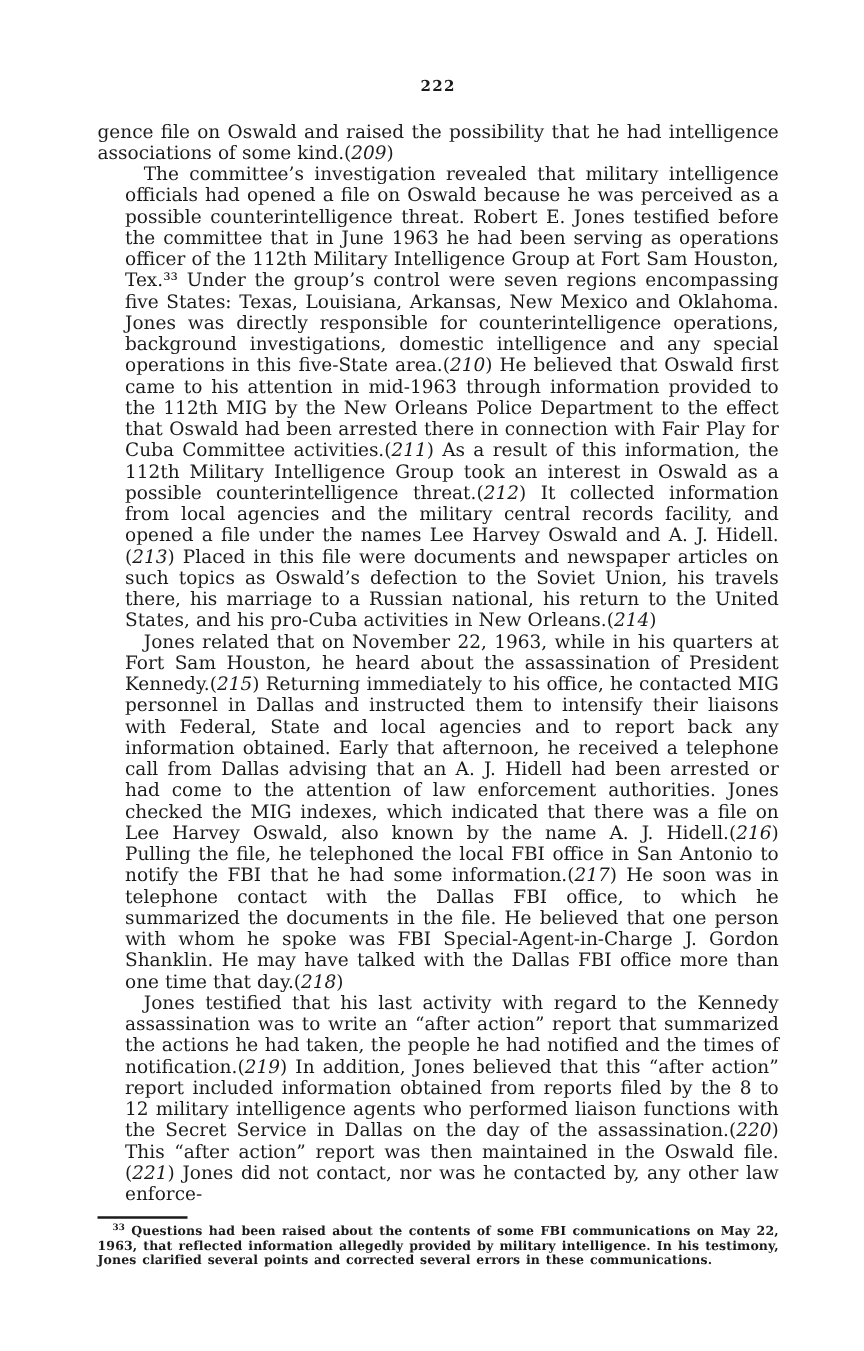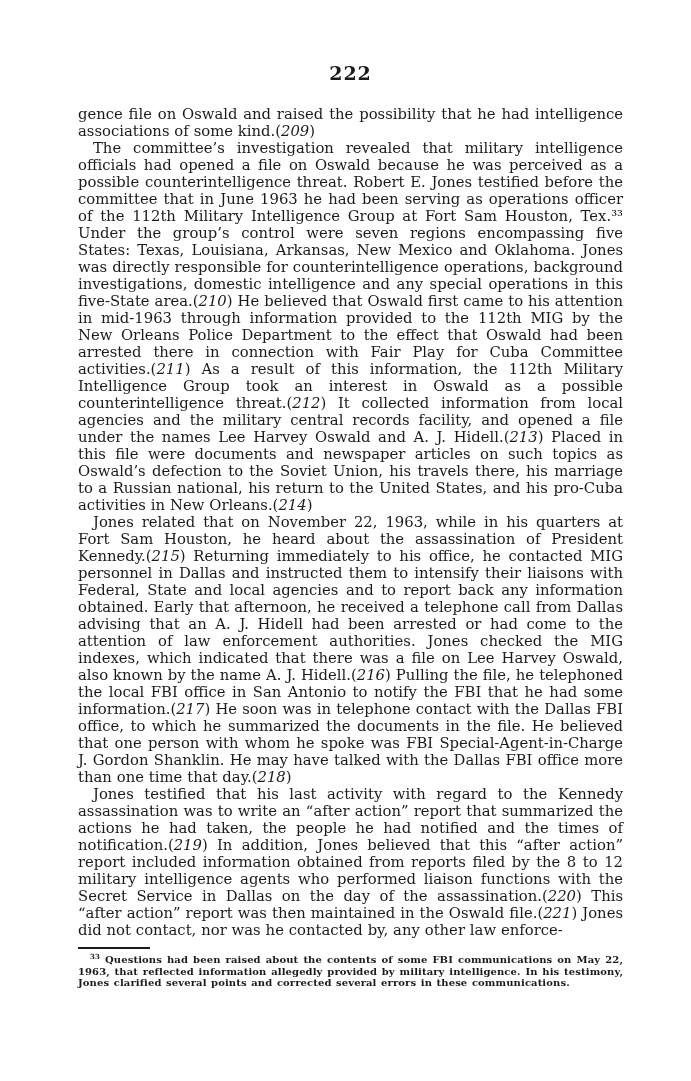--- a/index.html
+++ b/index.html
@@ -14,34 +14,35 @@
     box-sizing: border-box;
     background: #ffffff;
     color: #1b1b1b;
     font-family: "DejaVu Serif", serif;
     padding: 62px 68px 0 78px;
     overflow: hidden;
   }
   .page-number {
     width: 100%;
     text-align: center;
-    font-size: 19px;
+    font-size: 12px;
     font-weight: bold;
     letter-spacing: 1px;
     margin-bottom: 21px;
   }
   .body-text p {
     margin: 0;
     text-align: justify;
     font-size: 14.8px;
     line-height: 17px;
     word-spacing: 0.2px;
   }
   .body-text p.indent {
     text-indent: 15px;
+    margin-left: 22px;
   }
   .body-text i {
     font-style: italic;
   }
   .footnote-rule {
     width: 72px;
     height: 2px;
     background: #1b1b1b;
     margin: 9px 0 5px 0;
   }

